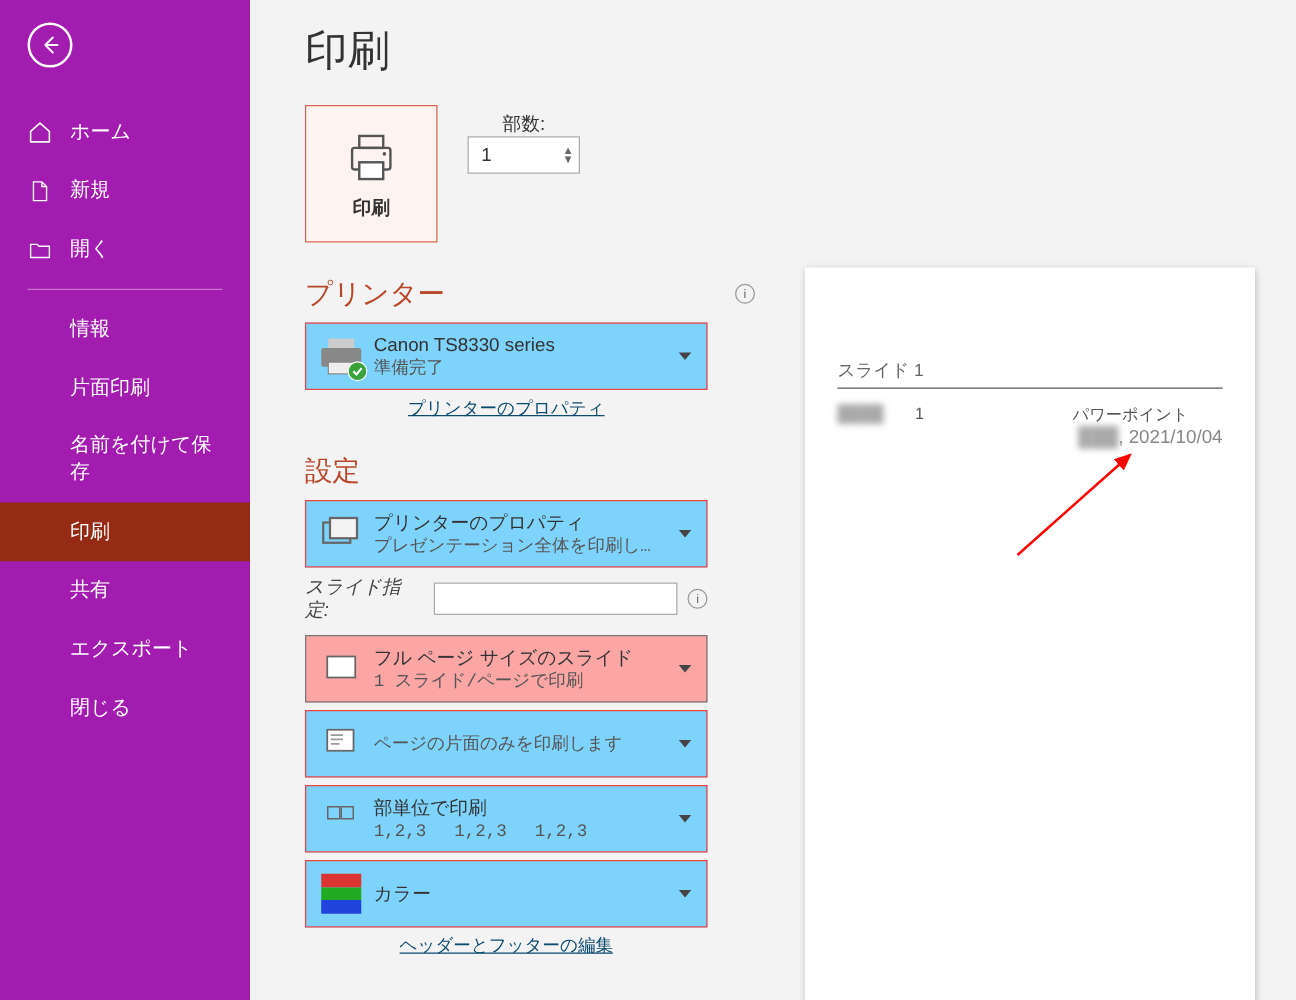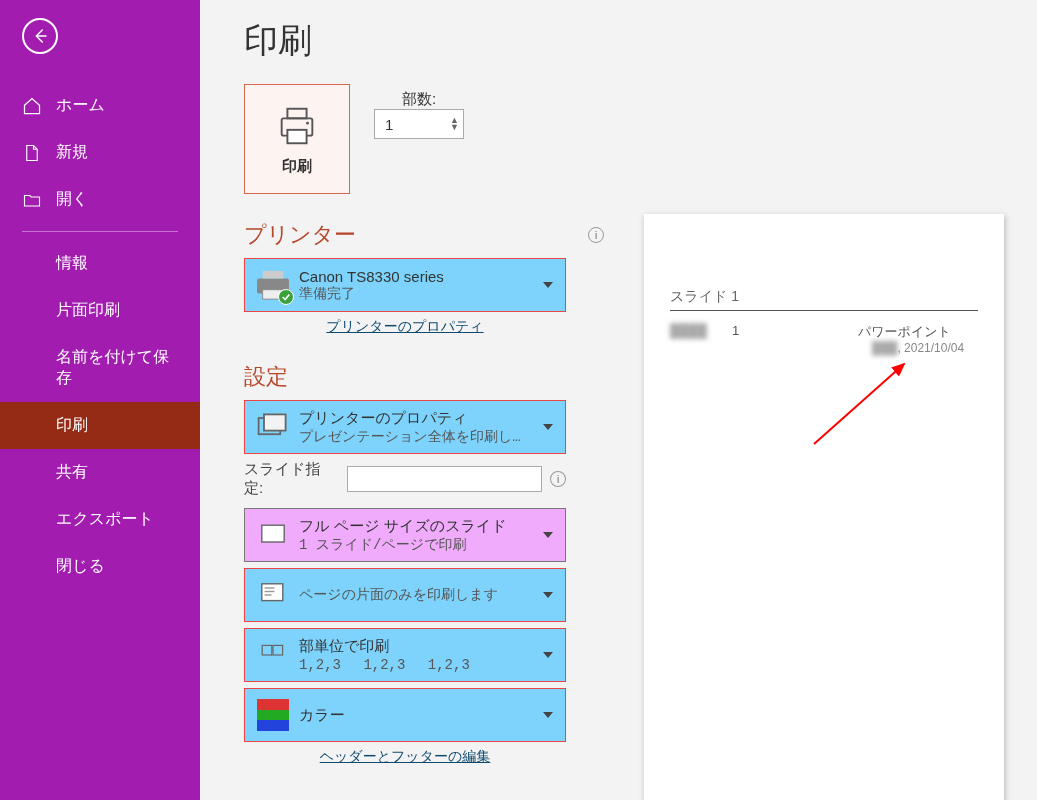--- a/index.html
+++ b/index.html
@@ -99,21 +99,21 @@
   width: 322px;
   background: #7dd3fc;
   border: 1px solid #ef4444;
   display: flex;
   align-items: center;
   padding: 6px 8px;
   cursor: pointer;
   margin-bottom: 6px;
   min-height: 54px;
 }
-.dropdown.selected { background: #f0abfc; border: 1.5px solid #777;}
+.dropdown.selected { background: #fca5a5; border: 1.5px solid #777;}
 .dropdown .dd-icon {
   width: 40px; height: 40px;
   display: flex; align-items: center; justify-content: center;
   flex-shrink: 0;
 }
 .dropdown .dd-text {
   flex: 1;
   padding: 0 6px;
   overflow: hidden;
 }
@@ -133,21 +133,21 @@
   color: #0c4a6e;
   text-decoration: underline;
   font-size: 14px;
   margin-bottom: 4px;
   cursor: pointer;
 }
 .slide-row {
   display: flex; align-items: center; gap: 8px;
   margin: 6px 0 10px 0; width: 322px;
 }
-.slide-row .lbl { font-size: 15px; color:#444;}
+.slide-row .lbl { font-size: 15px; color:#444;font-style:italic;}
 .slide-row input {
   flex: 1; height: 26px; border: 1px solid #aaa; padding: 0 6px; font-size:14px;
 }
 .printer-icon-wrap { position: relative; width: 38px; height: 32px; }
 .check-badge {
   position: absolute; right: -2px; bottom: -4px;
   width: 16px; height: 16px; background: #3ba33b; border-radius: 50%;
   border: 1.5px solid #fff;
   display:flex; align-items:center; justify-content:center;
 }
@@ -163,21 +163,21 @@
   height: 604px;
   background: #fff;
   box-shadow: 1px 2px 6px rgba(0,0,0,0.25);
   padding: 74px 26px 20px 26px;
 }
 .preview-page .slide-label { font-size: 14px; color: #666; border-bottom: 1.5px solid #555; padding-bottom: 4px; margin-bottom: 12px;}
 .preview-page .content-row { display:flex; font-size:13px; color:#555;}
 .preview-page .blur { filter: blur(2.5px); color:#aaa;}
 .preview-page .r1 { width: 60px;}
 .preview-page .r2 { margin-left: auto; text-align:left; width: 120px;}
-.preview-page .date { font-size:12px; color:#888; text-align:center;}
+.preview-page .date { font-size:15px; color:#888; text-align:right;}
 .arrow-annot {
   position: absolute;
   pointer-events: none;
 }
 .color-swatch {
   width: 32px; height: 32px;
   display:flex; flex-direction:column;
 }
 .color-swatch div { flex:1;}
 </style>

